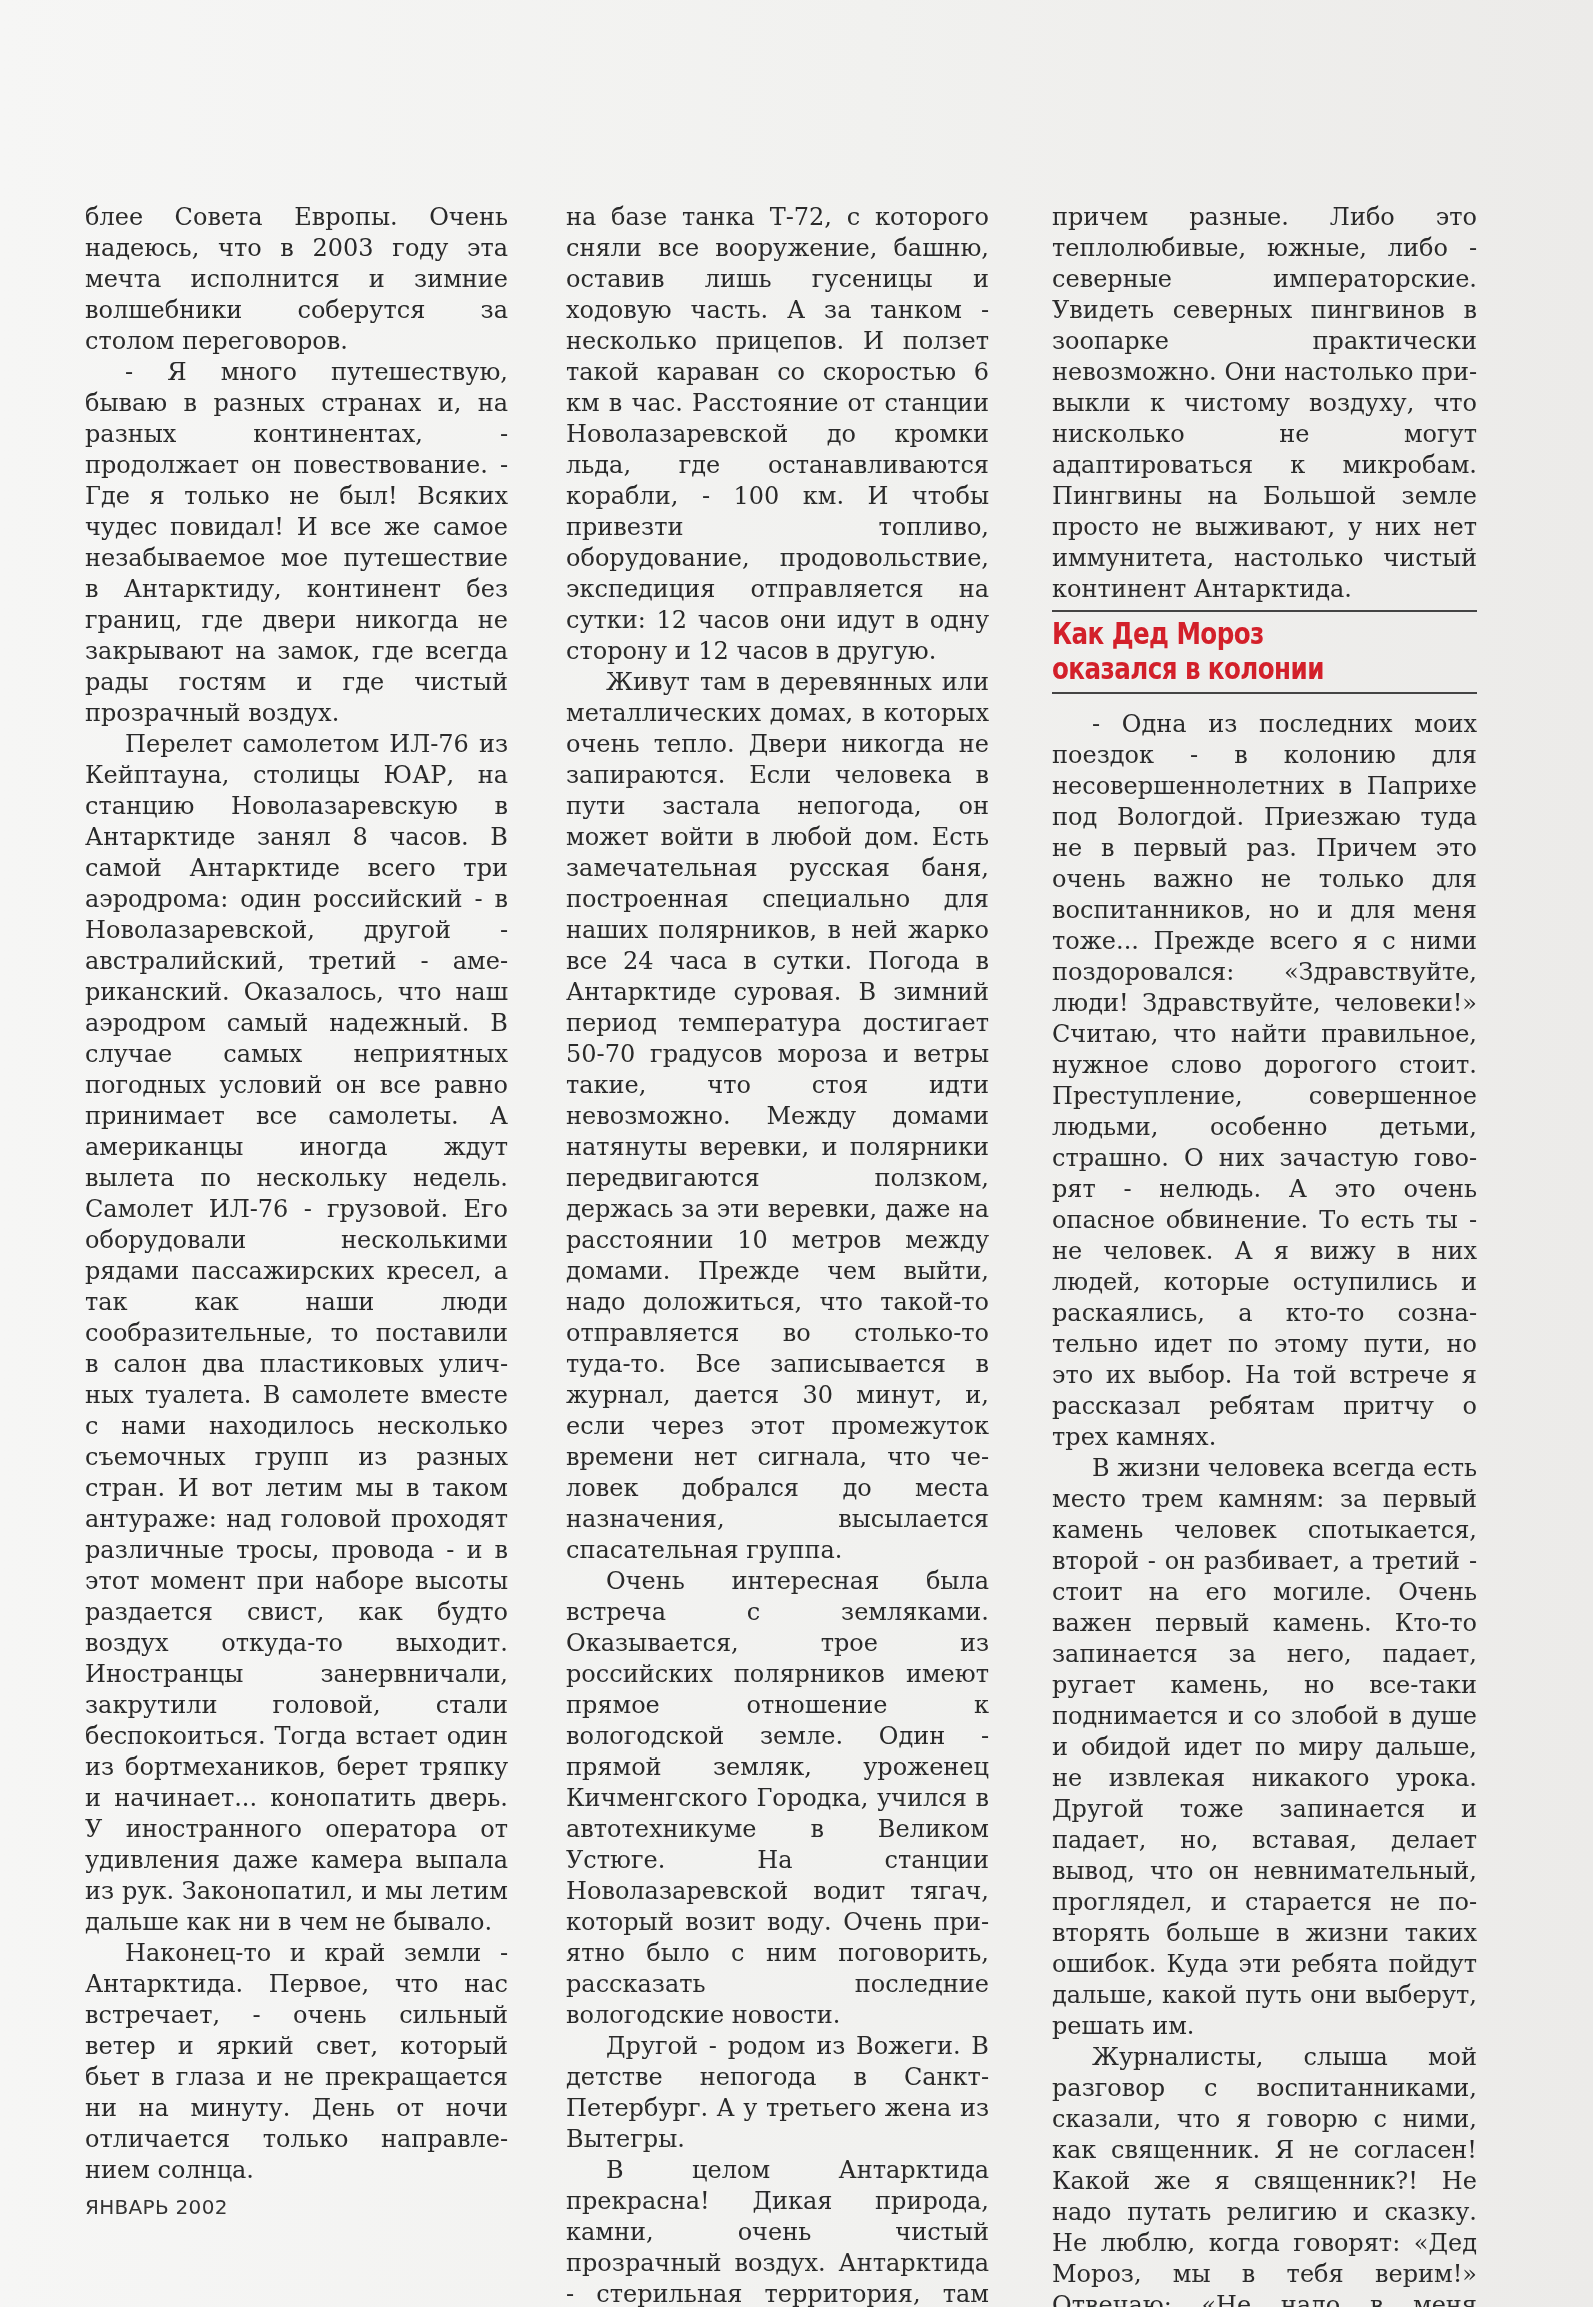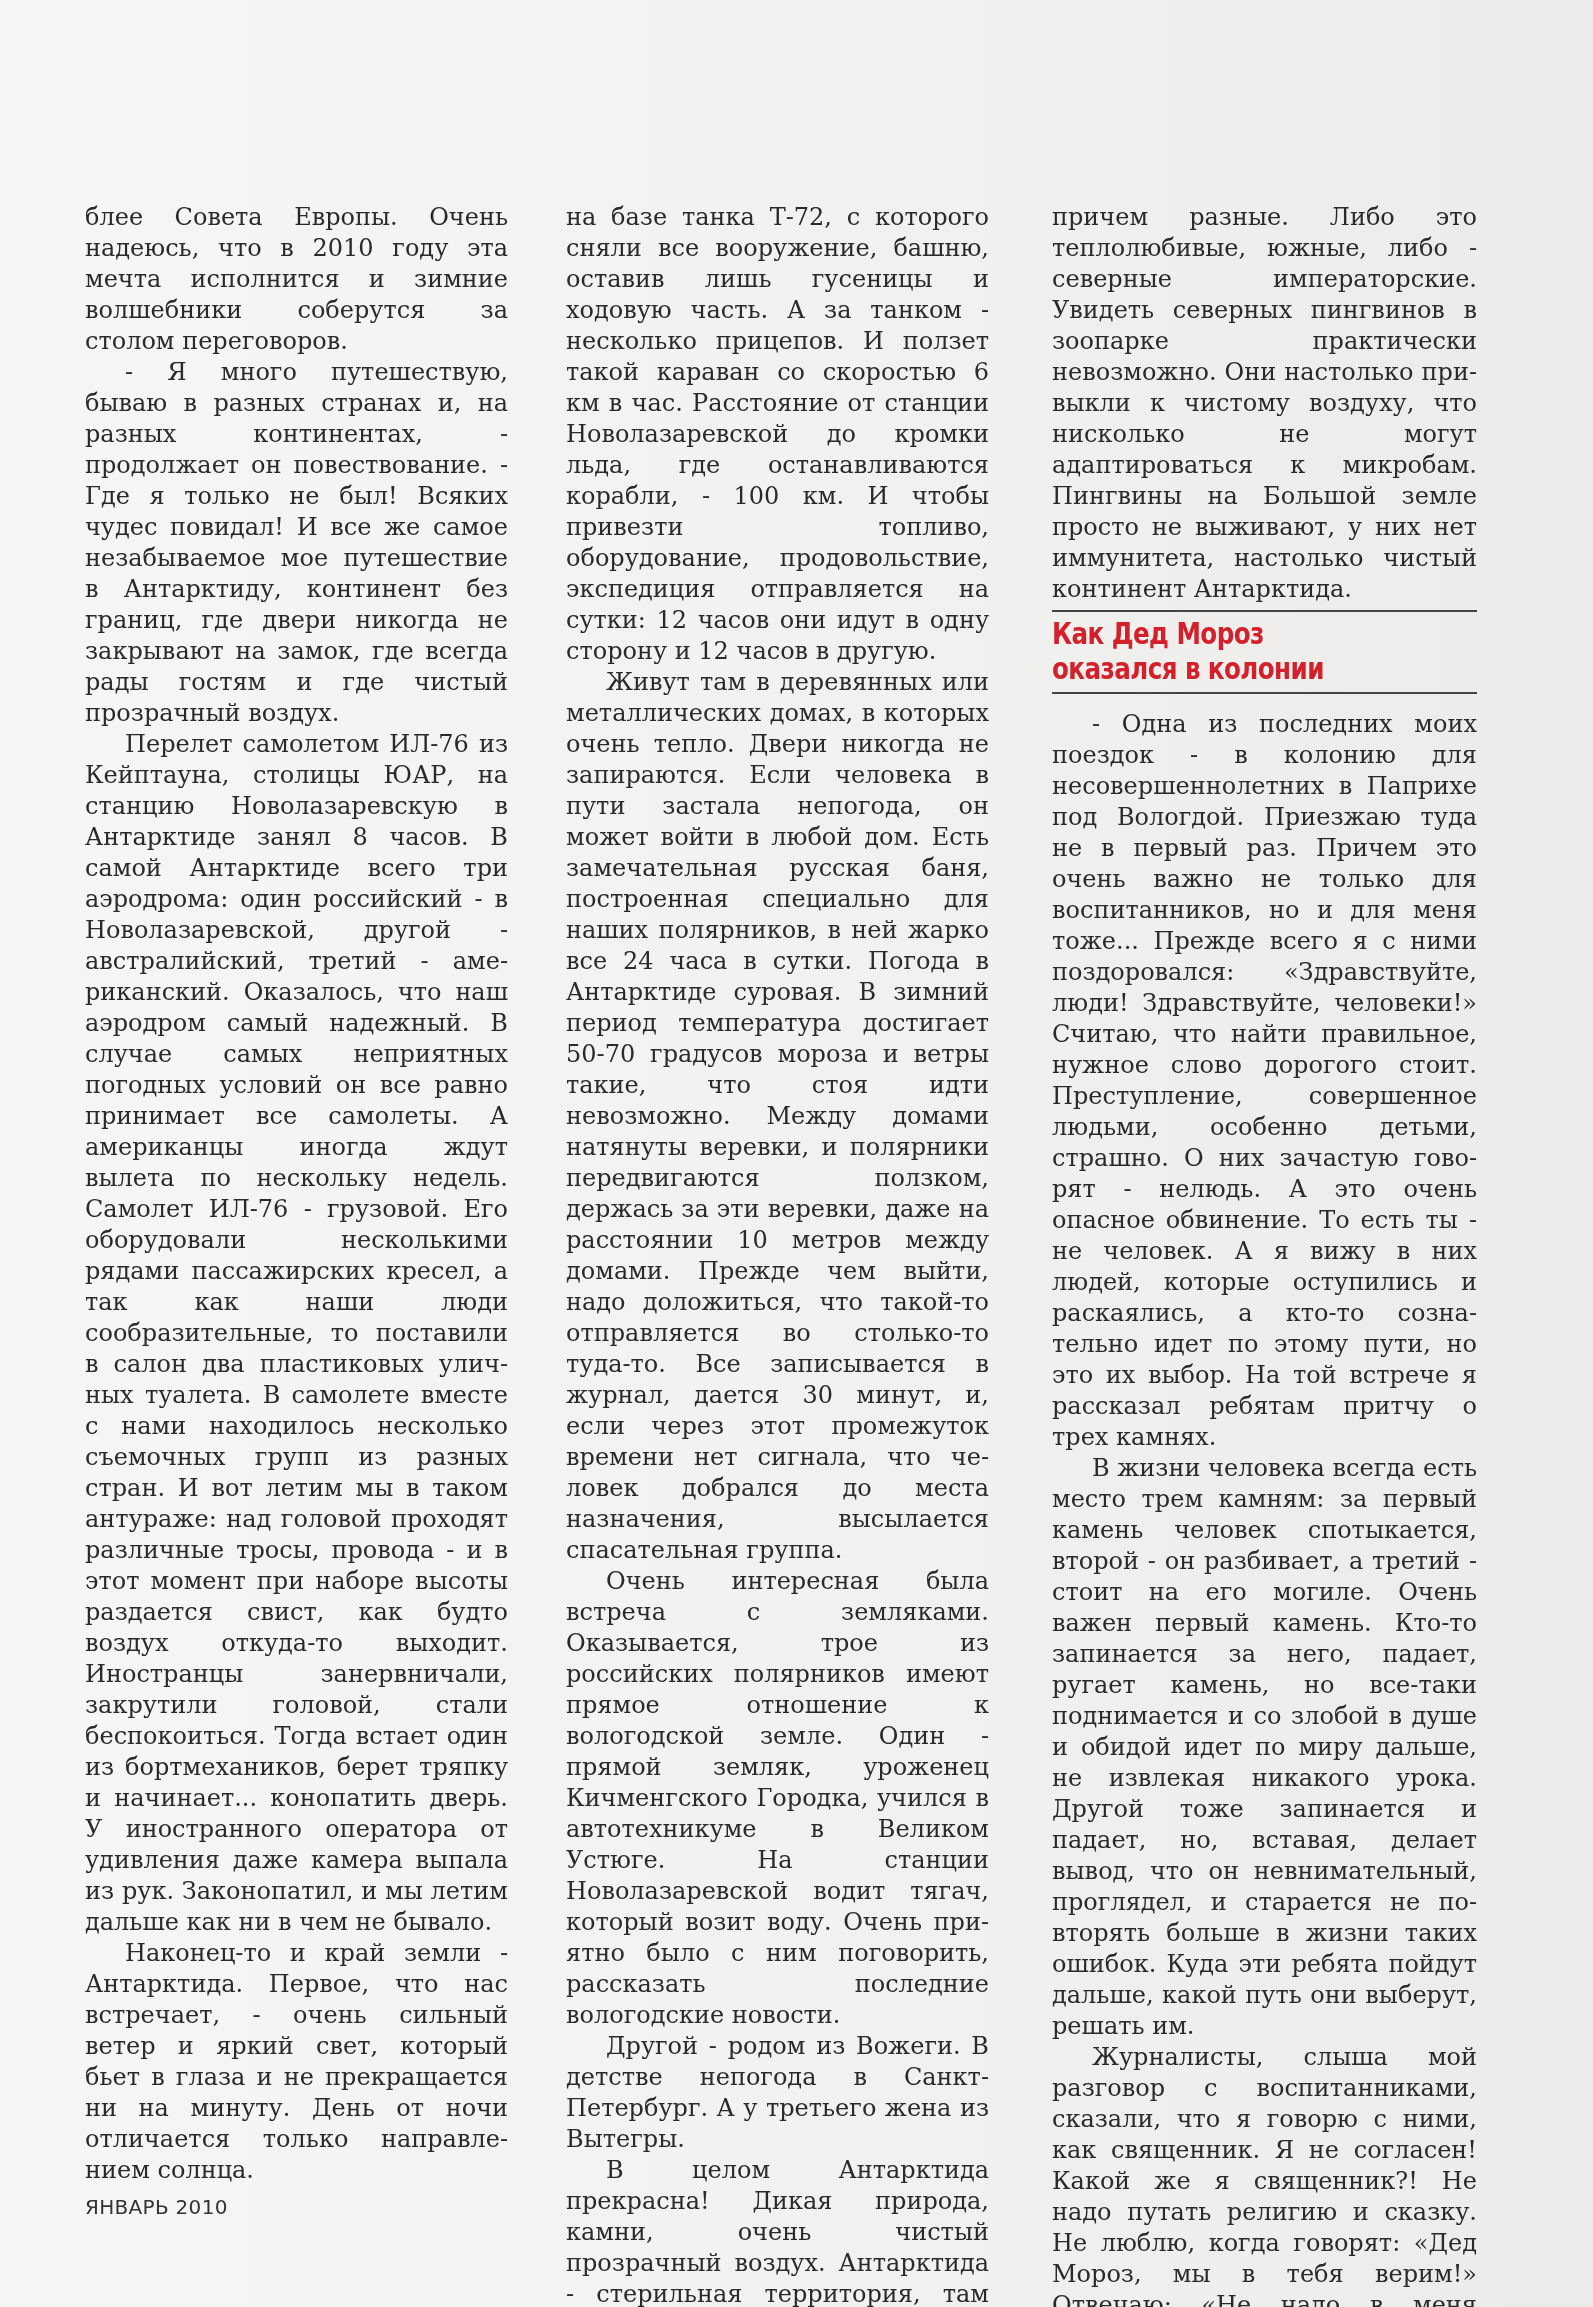--- a/index.html
+++ b/index.html
@@ -47,21 +47,21 @@
       font-family: "DejaVu Sans", "Liberation Sans", sans-serif;
       font-size: 20px; color: #333; letter-spacing: 0.3px;
     }
   </style>
 </head>
 <body>
 
 <div class="page-shade"></div>
 
 <div class="col col-1">
-    <p class="cont">блее Совета Европы. Очень надеюсь, что в 2010 году эта мечта исполнит­ся и зимние волшебники соберутся за столом переговоров.</p>
+    <p class="cont">блее Совета Европы. Очень надеюсь, что в 2003 году эта мечта исполнит­ся и зимние волшебники соберутся за столом переговоров.</p>
     <p>- Я много путешествую, бываю в разных странах и, на разных конти­нентах, - продолжает он повествова­ние. - Где я только не был! Всяких чудес повидал! И все же самое неза­бываемое мое путешествие в Антар­ктиду, континент без границ, где двери никогда не закрывают на за­мок, где всегда рады гостям и где чистый прозрачный воздух.</p>
     <p>Перелет самолетом ИЛ-76 из Кейптауна, столицы ЮАР, на стан­цию Новолазаревскую в Антаркти­де занял 8 часов. В самой Антаркти­де всего три аэродрома: один рос­сийский - в Новолазаревской, дру­гой - австралийский, третий - аме­риканский. Оказалось, что наш аэродром самый надежный. В слу­чае самых неприятных погодных ус­ловий он все равно принимает все самолеты. А американцы иногда ждут вылета по нескольку недель. Самолет ИЛ-76 - грузовой. Его обо­рудовали несколькими рядами пас­сажирских кресел, а так как наши люди сообразительные, то постави­ли в салон два пластиковых улич­ных туалета. В самолете вместе с нами находилось несколько съемоч­ных групп из разных стран. И вот летим мы в таком антураже: над го­ловой проходят различные тросы, провода - и в этот момент при набо­ре высоты раздается свист, как буд­то воздух откуда-то выходит. Иност­ранцы занервничали, закрутили го­ловой, стали беспокоиться. Тогда встает один из бортмехаников, берет тряпку и начинает... конопатить дверь. У иностранного оператора от удивления даже камера выпала из рук. Законопатил, и мы летим даль­ше как ни в чем не бывало.</p>
     <p>Наконец-то и край земли - Антарктида. Первое, что нас встре­чает, - очень сильный ветер и яркий свет, который бьет в глаза и не пре­кращается ни на минуту. День от ночи отличается только направле­нием солнца.</p>
   </div>
 <div class="col col-2">
     <p class="cont">на базе танка Т-72, с которого сня­ли все вооружение, башню, оставив лишь гусеницы и ходовую часть. А за танком - несколько прицепов. И ползет такой караван со скорос­тью 6 км в час. Расстояние от стан­ции Новолазаревской до кромки льда, где останавливаются корабли, - 100 км. И чтобы привезти топли­во, оборудование, продовольствие, экспедиция отправляется на сутки: 12 часов они идут в одну сторону и 12 часов в другую.</p>
     <p>Живут там в деревянных или металлических домах, в которых очень тепло. Двери никогда не за­пираются. Если человека в пути за­стала непогода, он может войти в любой дом. Есть замечательная рус­ская баня, построенная специально для наших полярников, в ней жарко все 24 часа в сутки. Погода в Антарк­тиде суровая. В зимний период тем­пература достигает 50-70 градусов мороза и ветры такие, что стоя идти невозможно. Между домами натяну­ты веревки, и полярники передви­гаются ползком, держась за эти ве­ревки, даже на расстоянии 10 мет­ров между домами. Прежде чем вый­ти, надо доложиться, что такой-то отправляется во столько-то туда-то. Все записывается в журнал, дается 30 минут, и, если через этот проме­жуток времени нет сигнала, что че­ловек добрался до места назначения, высылается спасательная группа.</p>
     <p>Очень интересная была встреча с земляками. Оказывается, трое из российских полярников имеют пря­мое отношение к вологодской земле. Один - прямой земляк, уроженец Кичменгского Городка, учился в ав­тотехникуме в Великом Устюге. На станции Новолазаревской водит тя­гач, который возит воду. Очень при­ятно было с ним поговорить, расска­зать последние вологодские новости.</p>
     <p>Другой - родом из Вожеги. В дет­стве непогода в Санкт-Петербург. А у третьего жена из Вытегры.</p>
     <p>В целом Антарктида прекрасна! Дикая природа, камни, очень чис­тый прозрачный воздух. Антаркти­да - стерильная территория, там нельзя ни сорить, ни мусорить. Что с собой привез, то и должен увезти. Естественно, за исключением суве­ниров. Животные в Антарктиде вне закона. Ни кошек, ни собак, ни мы­шей, никого быть не должно, кроме как в научных целях в клетках. Чи­стая зона! Там единственные, кто имеет право на жизнь, - это плесень и птицы. В основном это пингвины,</p>
@@ -70,14 +70,14 @@
     <p class="cont">причем разные. Либо это теплолю­бивые, южные, либо - северные им­ператорские. Увидеть северных пингвинов в зоопарке практически невозможно. Они настолько при­выкли к чистому воздуху, что нис­колько не могут адаптироваться к микробам. Пингвины на Большой земле просто не выживают, у них нет иммунитета, настолько чистый кон­тинент Антарктида.</p>
     <div class="section-heading">
       <h2>Как Дед Мороз
 оказался в колонии</h2>
     </div>
     <p>- Одна из последних моих поез­док - в колонию для несовершенно­летних в Паприхе под Вологдой. Приезжаю туда не в первый раз. Причем это очень важно не только для воспитанников, но и для меня тоже... Прежде всего я с ними по­здоровался: «Здравствуйте, люди! Здравствуйте, человеки!» Считаю, что найти правильное, нужное сло­во дорогого стоит. Преступление, со­вершенное людьми, особенно деть­ми, страшно. О них зачастую гово­рят - нелюдь. А это очень опасное обвинение. То есть ты - не человек. А я вижу в них людей, которые осту­пились и раскаялись, а кто-то созна­тельно идет по этому пути, но это их выбор. На той встрече я рассказал ребятам притчу о трех камнях.</p>
     <p>В жизни человека всегда есть место трем камням: за первый ка­мень человек спотыкается, второй - он разбивает, а третий - стоит на его могиле. Очень важен первый ка­мень. Кто-то запинается за него, падает, ругает камень, но все-таки поднимается и со злобой в душе и обидой идет по миру дальше, не из­влекая никакого урока. Другой тоже запинается и падает, но, вставая, делает вывод, что он невниматель­ный, проглядел, и старается не по­вторять больше в жизни таких оши­бок. Куда эти ребята пойдут дальше, какой путь они выберут, решать им.</p>
     <p>Журналисты, слыша мой разго­вор с воспитанниками, сказали, что я говорю с ними, как священник. Я не согласен! Какой же я священник?! Не надо путать религию и сказку. Не люблю, когда говорят: «Дед Мороз, мы в тебя верим!» Отвечаю: «Не надо в меня верить, меня надо знать! А верить надо в Бога, свободу, в счас­тье и в добрых людей».</p>
   </div>
 
-<div class="footer-date">ЯНВАРЬ 2010</div>
+<div class="footer-date">ЯНВАРЬ 2002</div>
 
 
 </body></html>

